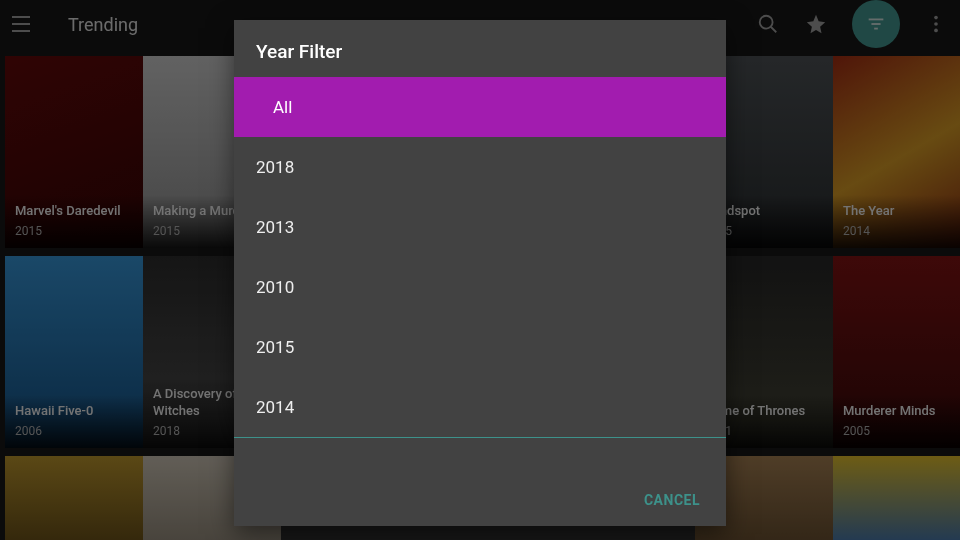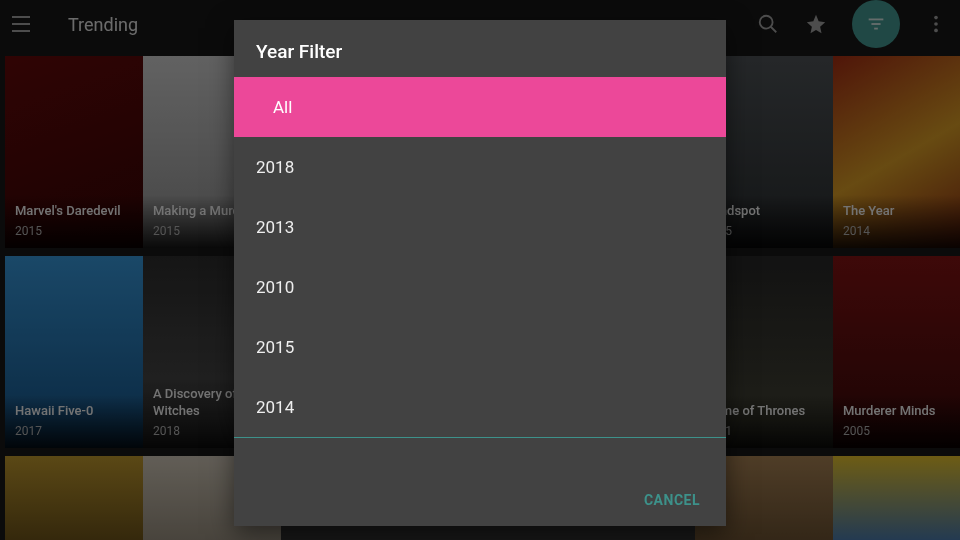--- a/index.html
+++ b/index.html
@@ -124,21 +124,21 @@
       max-height: 388px;
       overflow: hidden;
     }
     .dialog-item {
       padding: 20px 22px;
       color: #eee;
       font-size: 17px;
       cursor: pointer;
     }
     .dialog-item.selected {
-      background: #ec4899;
+      background: #a21caf;
       color: #fff;
       padding-left: 39px;
     }
     .dialog-actions {
       border-top: 1px solid #3d918a;
       padding: 14px 18px;
       display: flex;
       justify-content: flex-end;
     }
     .dialog-btn {
@@ -226,21 +226,21 @@
       <div class="card-bg" style="background: linear-gradient(150deg, rgb(176, 48, 21), rgb(230, 166, 40), rgb(138, 31, 16));"></div>
       <div class="card-info">
         <div class="card-title">The Year</div>
         <div class="card-year">2014</div>
       </div>
     </div>
     <div class="card">
       <div class="card-bg" style="background: linear-gradient(rgb(58, 160, 230), rgb(22, 87, 142));"></div>
       <div class="card-info">
         <div class="card-title">Hawaii Five-0</div>
-        <div class="card-year">2017</div>
+        <div class="card-year">2006</div>
       </div>
     </div>
     <div class="card">
       <div class="card-bg" style="background: linear-gradient(rgb(48, 48, 48), rgb(85, 85, 85));"></div>
       <div class="card-info">
         <div class="card-title">A Discovery of Witches</div>
         <div class="card-year">2018</div>
       </div>
     </div>
     <div class="card">

